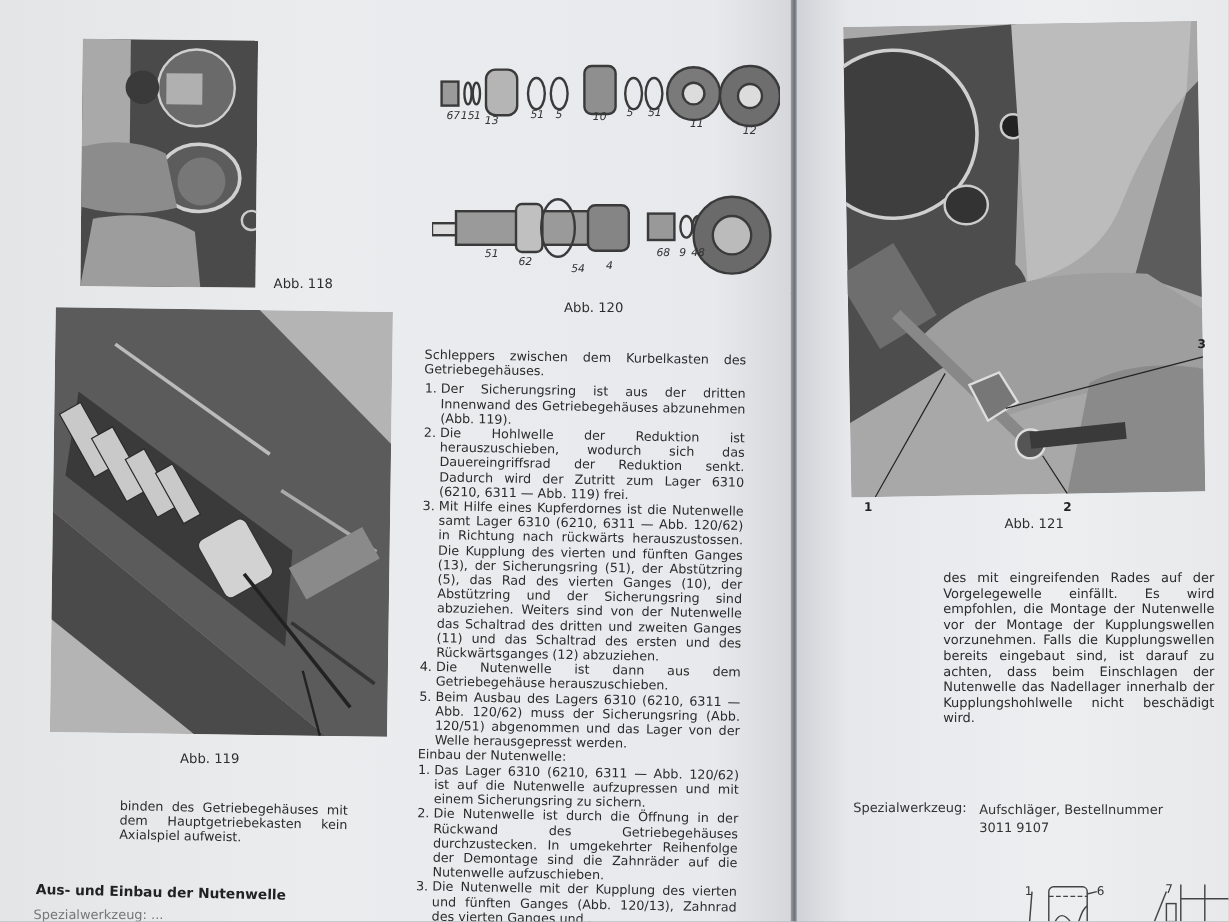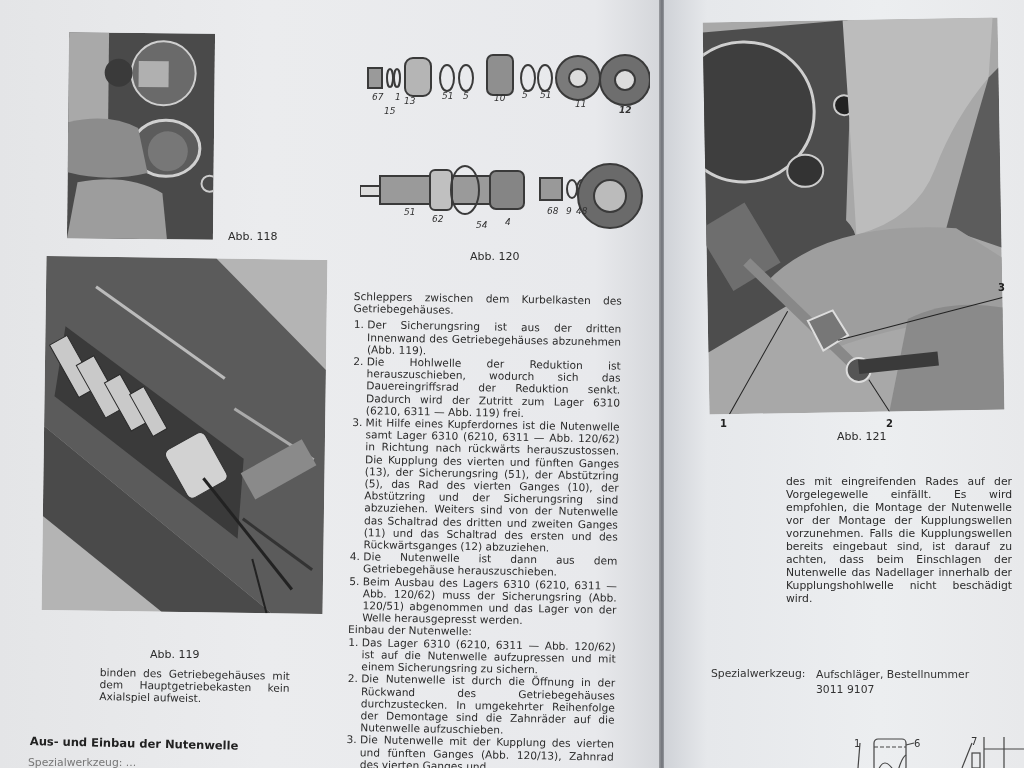--- a/index.html
+++ b/index.html
@@ -57,21 +57,21 @@
         <rect x="130" y="180" width="45" height="55" rx="6" transform="rotate(-30 152 207)"></rect>
       </g>
       <line x1="50" y1="30" x2="180" y2="120" stroke="#bbb" stroke-width="3"></line>
       <line x1="190" y1="150" x2="270" y2="200" stroke="#aaa" stroke-width="3"></line>
       <rect x="200" y="195" width="70" height="30" fill="#8a8a8a" transform="rotate(-30 235 210)"></rect>
       <line x1="160" y1="220" x2="250" y2="330" stroke="#222" stroke-width="3"></line>
       <line x1="200" y1="260" x2="270" y2="310" stroke="#333" stroke-width="3"></line>
       <line x1="210" y1="300" x2="225" y2="354" stroke="#222" stroke-width="2"></line>
     </svg>
   </div>
-  <div class="caption" style="left:150px;top:648px;">Abb. 119</div>
+  <div class="caption" style="left:150px;top:626px;">Abb. 119</div>
 
   <div class="photo" style="left:360px;top:38px;width:290px;height:210px;">
     <svg viewBox="0 0 290 210">
 
       <g fill="none" stroke="#3a3a3a" stroke-width="2">
         <rect x="8" y="30" width="14" height="20" fill="#9a9a9a"></rect>
         <ellipse cx="30" cy="40" rx="3" ry="9"></ellipse>
         <ellipse cx="37" cy="40" rx="3" ry="9"></ellipse>
         <rect x="45" y="20" width="26" height="38" rx="8" fill="#b5b5b5"></rect>
         <ellipse cx="87" cy="40" rx="7" ry="13"></ellipse>
@@ -94,30 +94,30 @@
         <rect x="180" y="140" width="22" height="22" fill="#999"></rect>
         <ellipse cx="212" cy="151" rx="5" ry="9" fill="none"></ellipse>
         <ellipse cx="222" cy="151" rx="5" ry="9" fill="none"></ellipse>
         <circle cx="250" cy="158" r="32" fill="#6a6a6a"></circle>
         <circle cx="250" cy="158" r="16" fill="#bbb"></circle>
       </g>
     </svg>
   </div>
 
   <span class="part-label" style="left:372px;top:92px;">67</span>
-  <span class="part-label" style="left:384px;top:92px;margin-top:14px;">15</span>
+  <span class="part-label" style="left:384px;top:92px;">15</span>
   <span class="part-label" style="left:395px;top:92px;">1</span>
   <span class="part-label" style="left:404px;top:96px;">13</span>
   <span class="part-label" style="left:442px;top:91px;">51</span>
   <span class="part-label" style="left:463px;top:91px;">5</span>
   <span class="part-label" style="left:494px;top:93px;">10</span>
   <span class="part-label" style="left:522px;top:90px;">5</span>
   <span class="part-label" style="left:540px;top:90px;">51</span>
   <span class="part-label" style="left:575px;top:99px;">11</span>
-  <span class="part-label" style="left:619px;top:105px;font-weight:bold;">12</span>
+  <span class="part-label" style="left:619px;top:105px;">12</span>
   <span class="part-label" style="left:404px;top:207px;">51</span>
   <span class="part-label" style="left:432px;top:214px;">62</span>
   <span class="part-label" style="left:476px;top:220px;">54</span>
   <span class="part-label" style="left:505px;top:217px;">4</span>
   <span class="part-label" style="left:547px;top:206px;">68</span>
   <span class="part-label" style="left:566px;top:206px;">9</span>
   <span class="part-label" style="left:576px;top:206px;">48</span>
   <span class="part-label" style="left:627px;top:238px;margin-left:32px;">25</span>
   <div class="caption" style="left:470px;top:250px;text-align:center;">Abb. 120</div>
 

